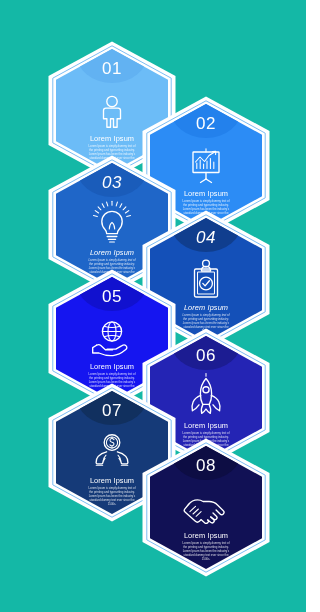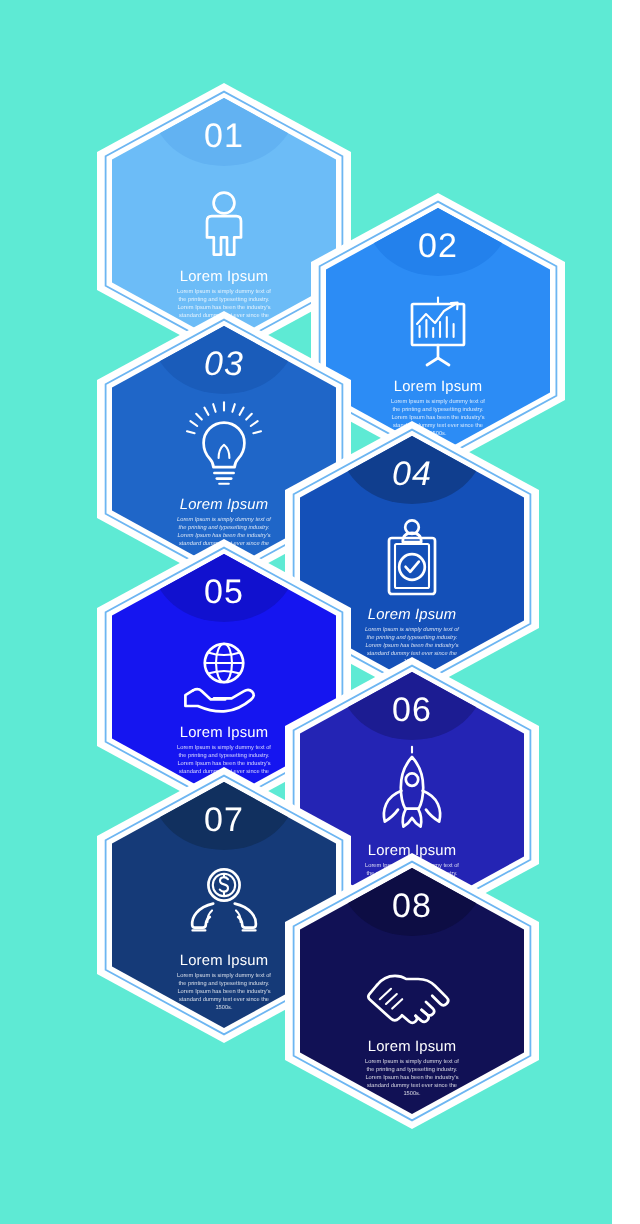--- a/index.html
+++ b/index.html
@@ -11,21 +11,21 @@
     width: 306px;
     height: 612px;
     overflow: hidden;
     font-family: "Liberation Sans", sans-serif;
     position: relative;
   }
   #infographic {
     position: relative;
     width: 306px;
     height: 612px;
-    background: #5eead4;
+    background: #14b8a6;
   }
   .hex-item {
     position: absolute;
     width: 120px;
     height: 131px;
   }
   .hex-item svg {
     display: block;
     width: 120px;
     height: 131px;
@@ -97,21 +97,21 @@
         <text x="60" y="95.5" class="title-text">Lorem Ipsum</text>
         <g>
           <text x="60" y="101.5" class="body-line">Lorem Ipsum is simply dummy text of</text>
           <text x="60" y="105.5" class="body-line">the printing and typesetting industry.</text>
           <text x="60" y="109.5" class="body-line">Lorem Ipsum has been the industry's</text>
           <text x="60" y="113.5" class="body-line">standard dummy text ever since the</text>
           <text x="60" y="117.5" class="body-line">1500s.</text>
         </g>
       </svg>
     </div>
-    <div class="hex-item" style="left: 159px; top: 100px; z-index: 11;">
+    <div class="hex-item" style="left: 146px; top: 100px; z-index: 11;">
       <svg viewBox="0 0 120 131">
         <path d="M 60 -3.5 L 123.5 31 L 123.5 100 L 60 134.5 L -3.5 100 L -3.5 31 Z" fill="#ffffff"></path>
         <path d="M 60 0.7999999999999972 L 119.2 33.15 L 119.2 97.85 L 60 130.2 L 0.7999999999999972 97.85 L 0.7999999999999972 33.15 Z" class="ring-outer" stroke="#8cc8fb"></path>
         <defs>
           <clipPath id="clip1">
             <path d="M 60 4 L 116 34.75 L 116 96.25 L 60 127 L 4 96.25 L 4 34.75 Z"></path>
           </clipPath>
         </defs>
         <path d="M 60 4 L 116 34.75 L 116 96.25 L 60 127 L 4 96.25 L 4 34.75 Z" fill="#2c8cf5"></path>
         <g clip-path="url(#clip1)">
@@ -310,21 +310,21 @@
         <text x="60" y="95.5" class="title-text">Lorem Ipsum</text>
         <g>
           <text x="60" y="101.5" class="body-line">Lorem Ipsum is simply dummy text of</text>
           <text x="60" y="105.5" class="body-line">the printing and typesetting industry.</text>
           <text x="60" y="109.5" class="body-line">Lorem Ipsum has been the industry's</text>
           <text x="60" y="113.5" class="body-line">standard dummy text ever since the</text>
           <text x="60" y="117.5" class="body-line">1500s.</text>
         </g>
       </svg>
     </div>
-    <div class="hex-item" style="left: 146px; top: 430px; z-index: 17;">
+    <div class="hex-item" style="left: 146px; top: 442px; z-index: 17;">
       <svg viewBox="0 0 120 131">
         <path d="M 60 -3.5 L 123.5 31 L 123.5 100 L 60 134.5 L -3.5 100 L -3.5 31 Z" fill="#ffffff"></path>
         <path d="M 60 0.7999999999999972 L 119.2 33.15 L 119.2 97.85 L 60 130.2 L 0.7999999999999972 97.85 L 0.7999999999999972 33.15 Z" class="ring-outer" stroke="#454588"></path>
         <defs>
           <clipPath id="clip7">
             <path d="M 60 4 L 116 34.75 L 116 96.25 L 60 127 L 4 96.25 L 4 34.75 Z"></path>
           </clipPath>
         </defs>
         <path d="M 60 4 L 116 34.75 L 116 96.25 L 60 127 L 4 96.25 L 4 34.75 Z" fill="#111155"></path>
         <g clip-path="url(#clip7)">

